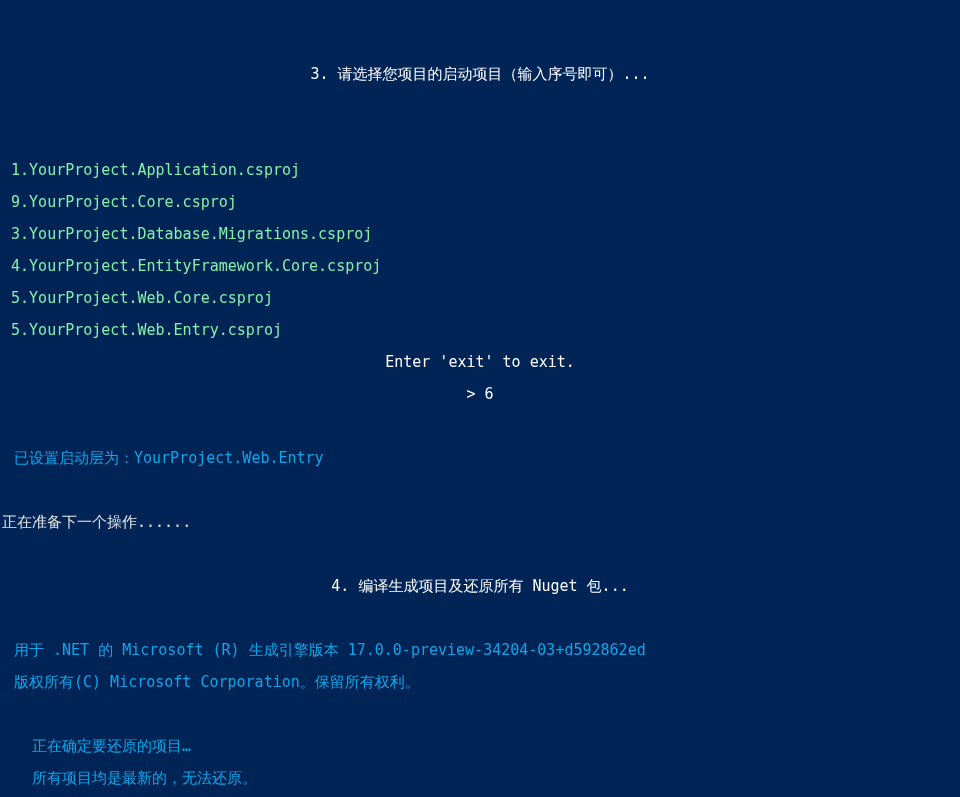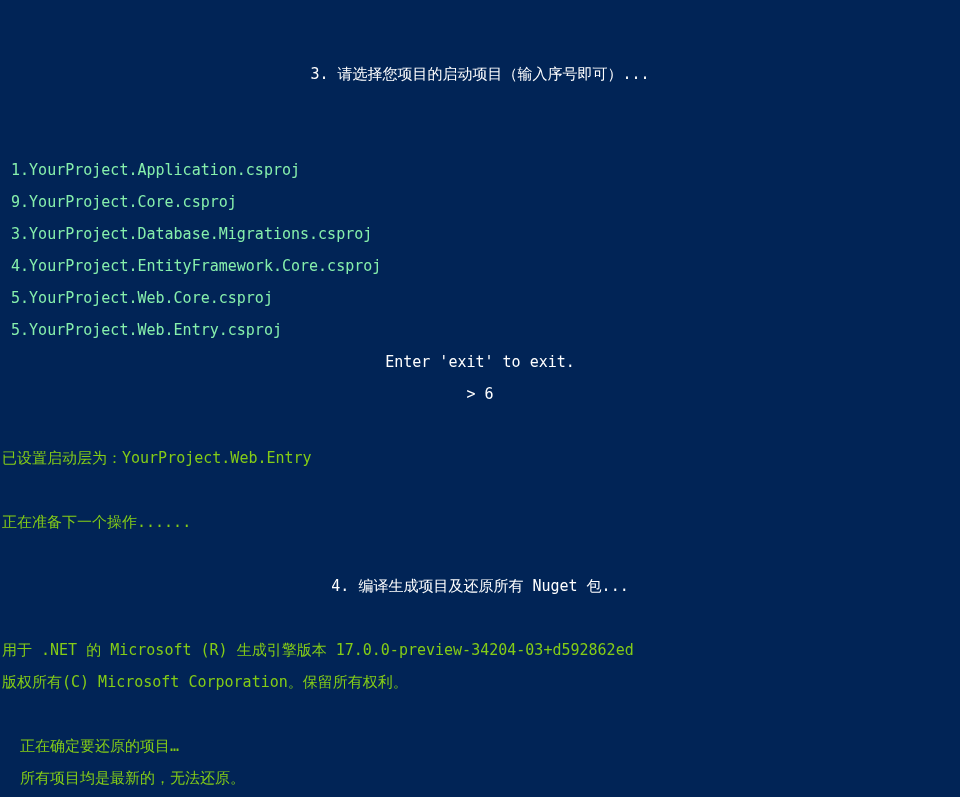--- a/index.html
+++ b/index.html
@@ -10,22 +10,22 @@
     font-size: 15px;
     line-height: 16px;
     width: 960px;
     height: 797px;
     box-sizing: border-box;
     overflow: hidden;
     white-space: pre;
   }
   .w  { color: #ffffff; text-align: center; } 
   .y  { color: #86efac; } 
-  .g  { color: #84cc16; } 
-  .b  { color: #84cc16; } 
+  .g  { color: #0ea5e9; margin-left: 12px; } 
+  .b  { color: #e5e5e5; } 
 </style>
 </head>
 <body>
 
 
 
 <div class="w">3. 请选择您项目的启动项目（输入序号即可）...</div>
 <div class="w"> </div>
 <div class="w"> </div>
 <div class="y"> 1.YourProject.Application.csproj</div>

